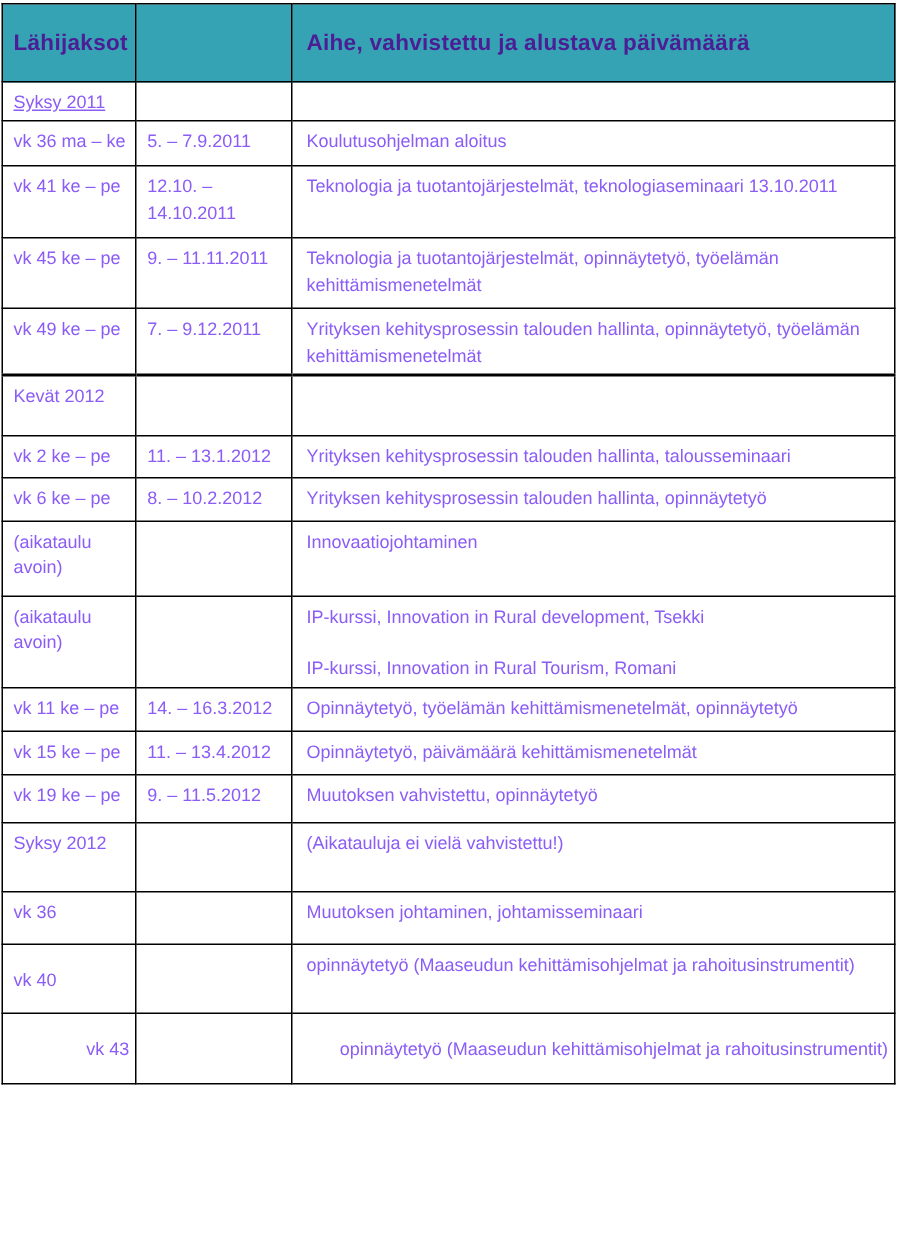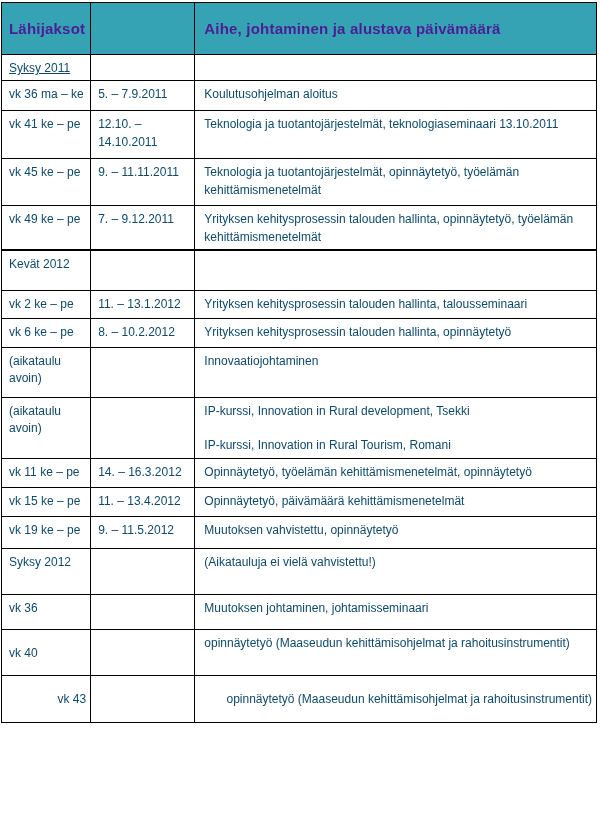--- a/index.html
+++ b/index.html
@@ -32,21 +32,21 @@
     height: 52px;
     vertical-align: middle;
     padding: 0 4px 0 7px;
     letter-spacing: 0.2px;
   }
   .schedule th.c1 { width: 89px; }
   .schedule th.c2 { width: 104px; }
   .schedule th.c3 { width: 401px; padding-left: 9px; }
   .schedule td {
     font-size: 12px;
-    color: #0c4a6e;
+    color: #8b5cf6;
     vertical-align: top;
     padding: 5px 4px 3px 7px;
     line-height: 1.45;
     white-space: pre-line;
     overflow: hidden;
   }
   .schedule tbody td:last-child { padding-left: 9px; }
 
   
   tbody tr:nth-child(1)  { height: 26px; }
@@ -81,21 +81,21 @@
 </style>
 </head>
 <body>
 
 <div class="page">
   <table class="schedule">
     <thead>
       <tr>
         <th class="c1">Lähijaksot</th>
         <th class="c2"></th>
-        <th class="c3">Aihe, johtaminen ja alustava päivämäärä</th>
+        <th class="c3">Aihe, vahvistettu ja alustava päivämäärä</th>
       </tr>
     </thead>
     <tbody>
       <tr>
         <td>Syksy 2011</td>
         <td></td>
         <td></td>
       </tr>
       <tr>
         <td>vk 36 ma – ke</td>

